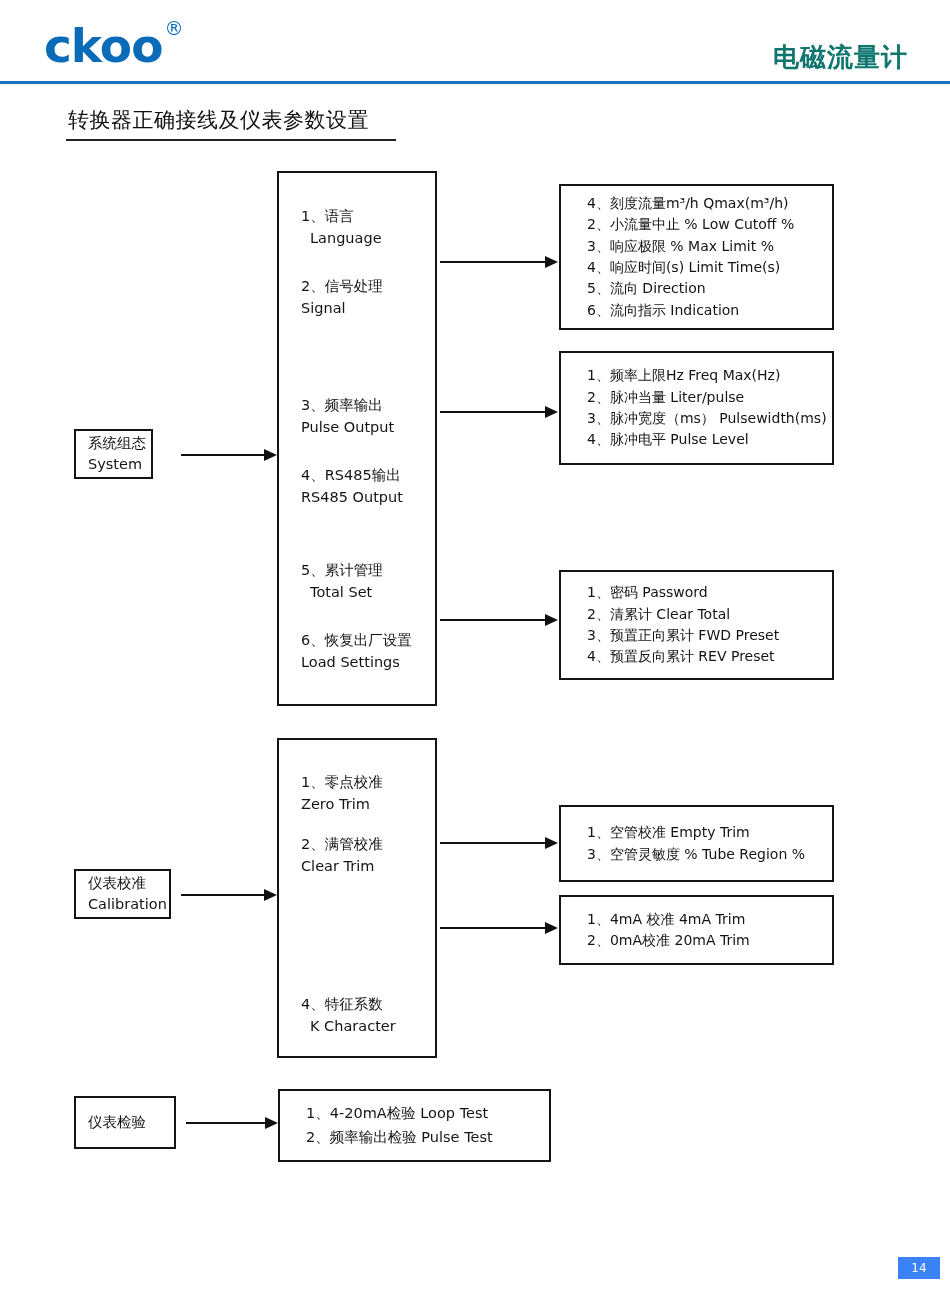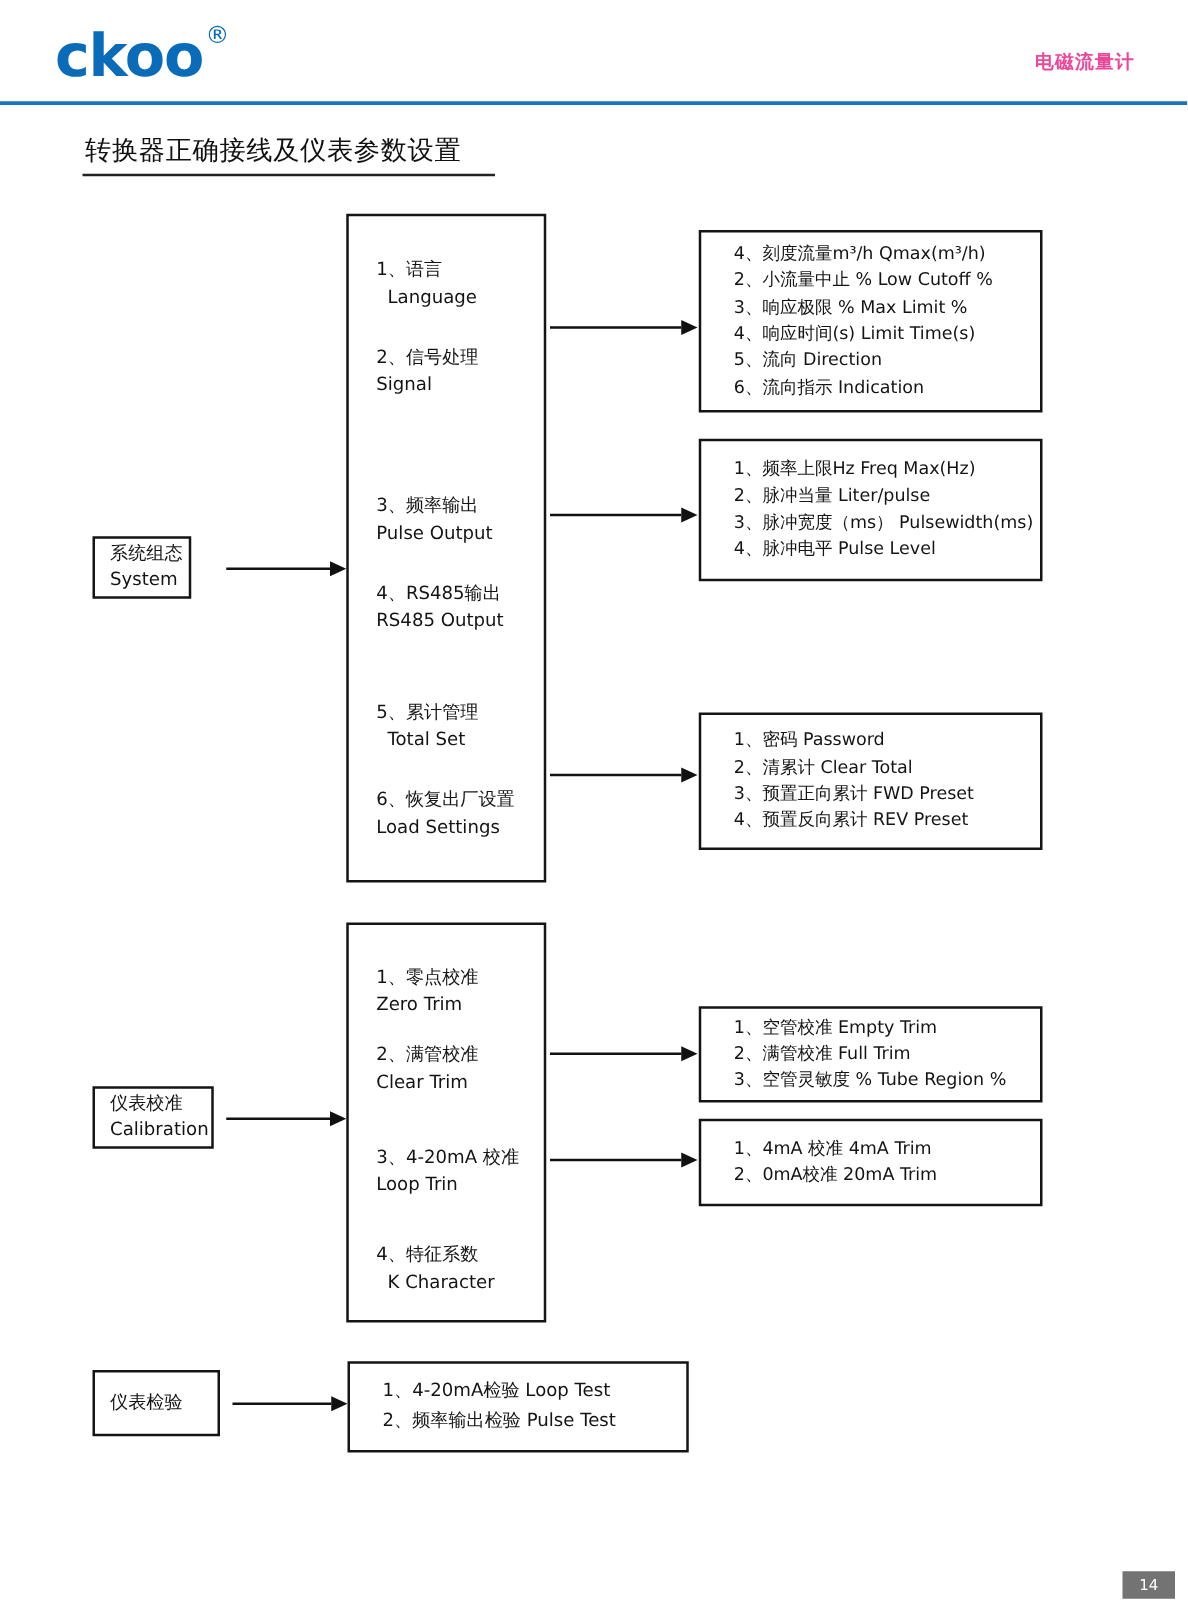--- a/index.html
+++ b/index.html
@@ -38,23 +38,23 @@
     top: -10px;
     left: 2px;
     font-weight: normal;
   }
   .header-title {
     position: absolute;
     right: 42px;
     top: 40px;
     font-family: "DejaVu Sans", sans-serif;
     font-weight: bold;
-    font-size: 15px;
+    font-size: 26px;
     letter-spacing: 1px;
-    color: #ec4899;
+    color: #0f766e;
   }
   .header-rule {
     position: absolute;
     left: 0;
     top: 81px;
     width: 950px;
     height: 3px;
     background: #1d72bd;
   }
 
@@ -177,21 +177,21 @@
     border-left: 13px solid #111;
   }
 
   
   .page-number {
     position: absolute;
     right: 10px;
     bottom: 10px;
     width: 42px;
     height: 22px;
-    background: #737373;
+    background: #3b82f6;
     color: #ffffff;
     font-family: "DejaVu Sans", sans-serif;
     font-size: 12px;
     display: flex;
     align-items: center;
     justify-content: center;
   }
 </style>
 </head>
 <body>
@@ -300,43 +300,38 @@
 
   <div class="box menu-box" style="left:277px; top:738px; width:160px; height:320px;">
     <div class="menu-item" style="top:32px;">
       <span class="cn">1、零点校准</span>
       <span class="en">Zero Trim</span>
     </div>
     <div class="menu-item" style="top:94px;">
       <span class="cn">2、满管校准</span>
       <span class="en">Clear Trim</span>
     </div>
-    <div class="menu-item" style="top:176px;">
-      <span class="cn">3、4-20mA 校准</span>
-      <span class="en">Loop Trin</span>
-    </div>
     <div class="menu-item indent" style="top:254px;">
       <span class="cn">4、特征系数</span>
       <span class="en">K Character</span>
     </div>
   </div>
 
   <div class="arrow" style="left:440px; top:836px; width:118px;">
     <div class="shaft" style="width:105px;"></div>
     <div class="head" style="left:105px;"></div>
   </div>
   <div class="arrow" style="left:440px; top:921px; width:118px;">
     <div class="shaft" style="width:105px;"></div>
     <div class="head" style="left:105px;"></div>
   </div>
 
   <div class="box detail-box" style="left:559px; top:805px; width:275px; height:77px;">
     <ul class="detail-list">
       <li>1、空管校准 Empty Trim</li>
-      <li>2、满管校准 Full Trim</li>
       <li>3、空管灵敏度 %  Tube Region %</li>
     </ul>
   </div>
 
   <div class="box detail-box" style="left:559px; top:895px; width:275px; height:70px;">
     <ul class="detail-list">
       <li>1、4mA 校准  4mA Trim</li>
       <li>2、0mA校准  20mA Trim</li>
     </ul>
   </div>

